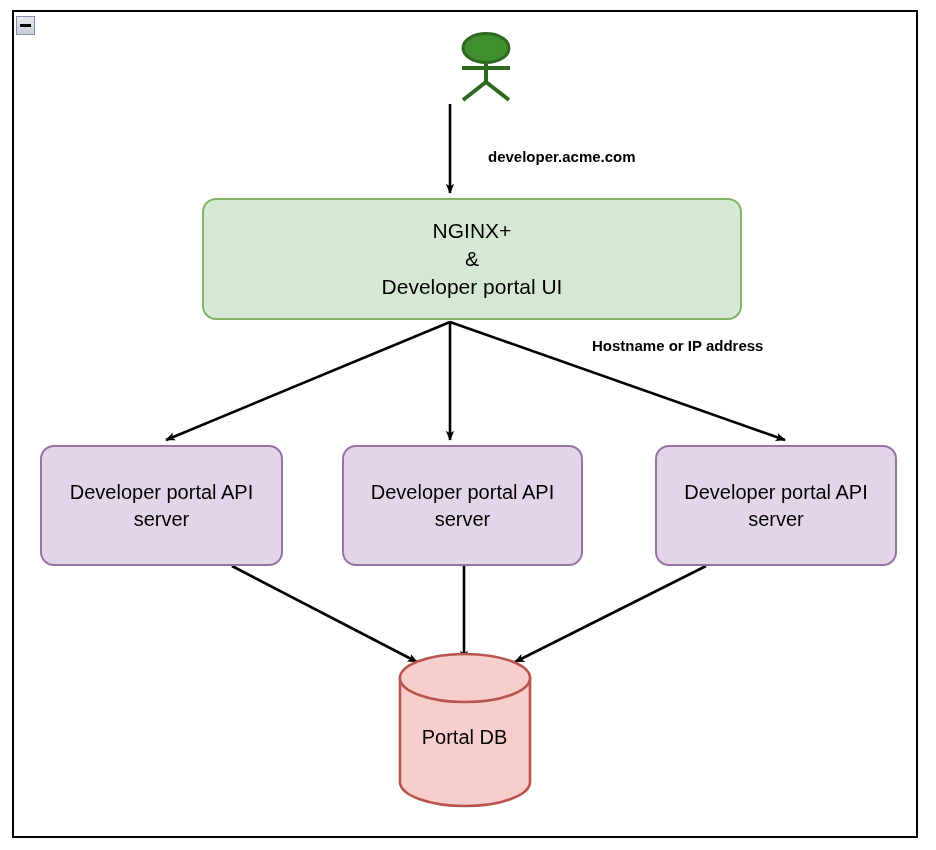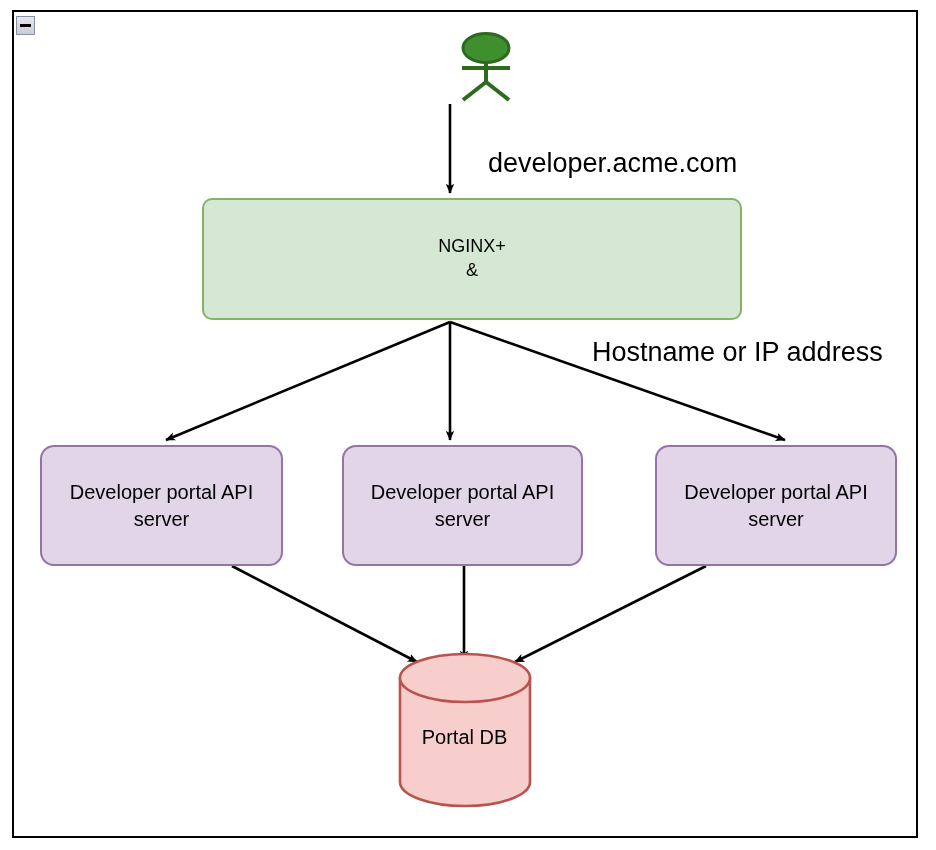--- a/index.html
+++ b/index.html
@@ -77,43 +77,43 @@
     color: #000000;
     z-index: 20;
   }
   .node-gateway {
     left: 202px;
     top: 198px;
     width: 540px;
     height: 122px;
     background: #d5e8d4;
     border-color: #82b366;
-    font-size: 18px;
-    border-radius: 10px;
+    font-size: 21px;
   }
   .node-api {
     width: 243px;
     height: 121px;
     top: 445px;
     background: #e1d5e7;
     border-color: #9673a6;
     font-size: 20px;
     padding: 11px 10px;
   }
   #api-server-1 { left: 40px; }
   #api-server-2 { left: 342px; width: 241px; }
   #api-server-3 { left: 655px; width: 242px; }
 
   
   .edge-label {
     position: absolute;
     color: #000000;
-    font-size: 27px;
+    font-size: 15px;
     white-space: nowrap;
     z-index: 25;
+    font-weight: bold;
   }
   #label-domain { left: 488px; top: 148px; }
   #label-hostname { left: 592px; top: 337px; }
 
   
   #database-node {
     position: absolute;
     left: 398px;
     top: 653px;
     width: 133px;
@@ -180,20 +180,21 @@
     <g>
       <path d="M400,678 L400,782 A65,24 0 0 0 530,782 L530,678 Z" fill="#f8cecc" stroke="#b85450" stroke-width="2.6"></path>
       <ellipse cx="465" cy="678" rx="65" ry="24" fill="#f8cecc" stroke="#b85450" stroke-width="2.6"></ellipse>
     </g>
   </svg>
 
   <div class="node node-gateway" id="gateway-node">
     <div>
       <div>NGINX+</div>
       <div>&amp;</div>
+      <div>Developer portal UI</div>
     </div>
   </div>
 
   <div class="node node-api" id="api-server-1">
     <div>
       <div>Developer portal API</div>
       <div>server</div>
     </div>
   </div>
 

